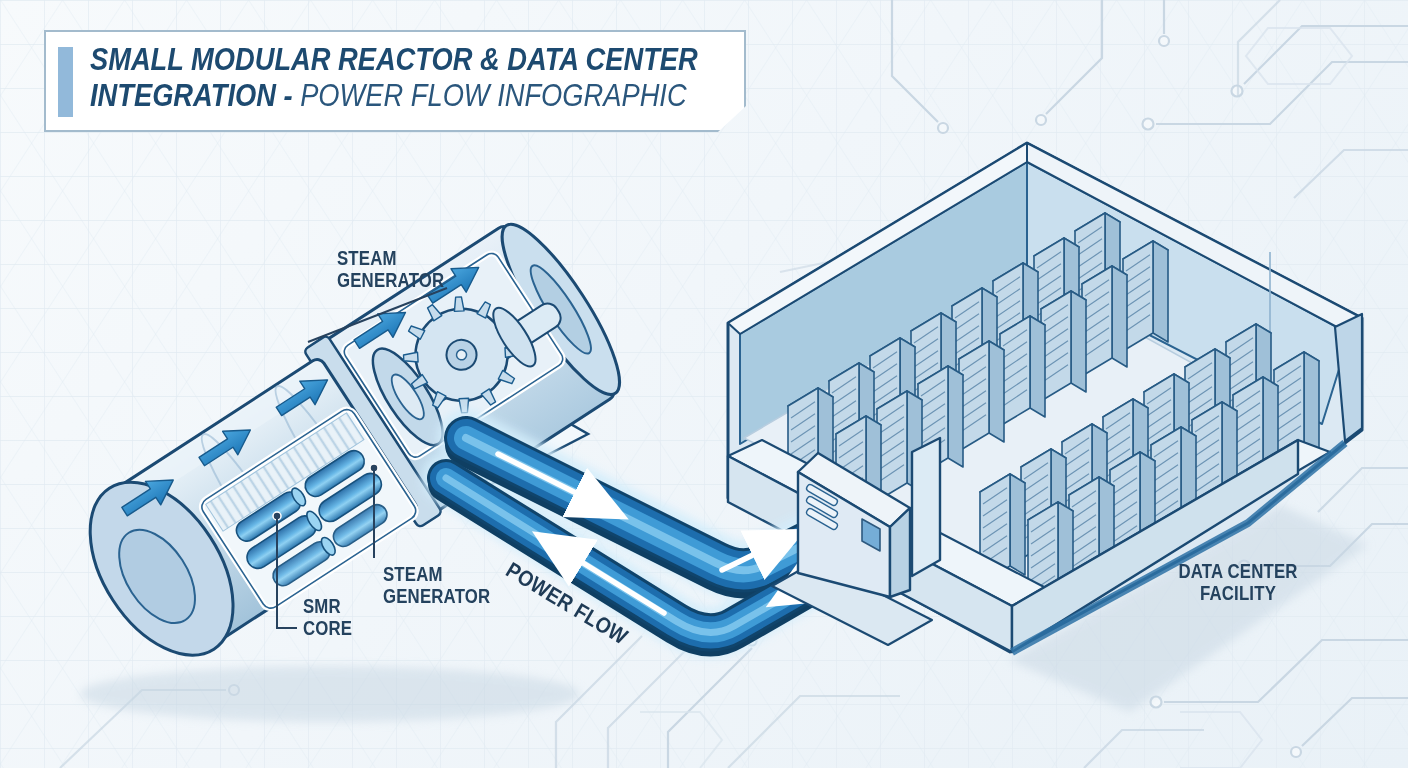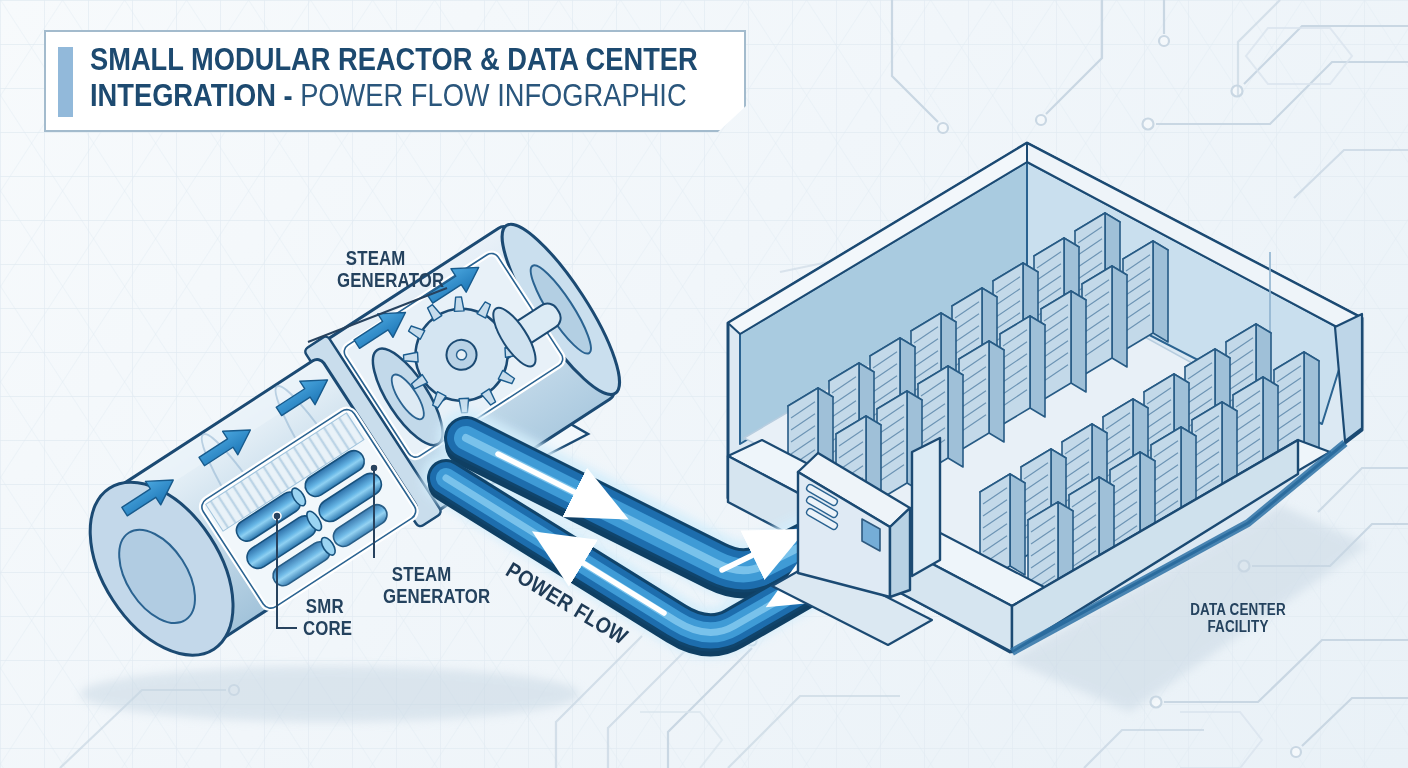--- a/index.html
+++ b/index.html
@@ -5,28 +5,28 @@
   html,body{margin:0;padding:0;background:#dfe6ec;}
   #stage{position:relative;width:1408px;height:768px;overflow:hidden;
          font-family:"Liberation Sans","DejaVu Sans",sans-serif;
          background:linear-gradient(135deg,#f7fafc 0%,#f1f6fa 45%,#e9f1f7 100%);}
   #scene{position:absolute;left:0;top:0;}
   .lbl{position:absolute;color:#24425e;font-weight:700;line-height:1.08;
        letter-spacing:.2px;transform-origin:left top;}
   .cond{transform:scaleX(.84);transform-origin:left top;display:inline-block;}
   #title-box{position:absolute;left:44px;top:30px;width:702px;height:102px;
      background:rgba(255,255,255,.97);border:2px solid #a3bbcd;box-sizing:border-box;
-     clip-path:polygon(0 0,100% 0,100% calc(100% - 26px),calc(100% - 28px) 100%,0 100%);}
+     clip-path:polygon(0 0,100% 0,100% calc(100% - 26px),calc(100% - 28px) 100%,0 100%);font-style:italic;}
   #title-bar{position:absolute;left:12px;top:15px;width:15px;height:70px;background:#92b9da;}
   #title-text{position:absolute;left:44px;top:10px;white-space:nowrap;color:#1d4a70;}
   .t-line{font-size:31px;font-weight:700;transform:scaleX(.88);transform-origin:left top;}
   .t-light{font-weight:400;color:#2a567c;}
   #lbl-power-flow{transform:rotate(31deg) scaleX(.88);font-size:22px;white-space:nowrap;color:#1e3a55;}
-  .two-line{font-size:20px;text-align:center;}
-  #lbl-dc{text-align:center;font-size:16px;margin-top:40px;}
+  .two-line{font-size:20px;}
+  #lbl-dc{text-align:center;font-size:20px;}
 </style>
 </head>
 <body>
 
 <div id="stage">
 <svg id="scene" width="1408" height="768" viewBox="0 0 1408 768">
   <defs>
     <linearGradient id="bodyGrad1" x1="0" y1="0" x2="0" y2="1">
       <stop offset="0" stop-color="#eef5fa"></stop>
           <stop offset=".45" stop-color="#cadeec"></stop>

